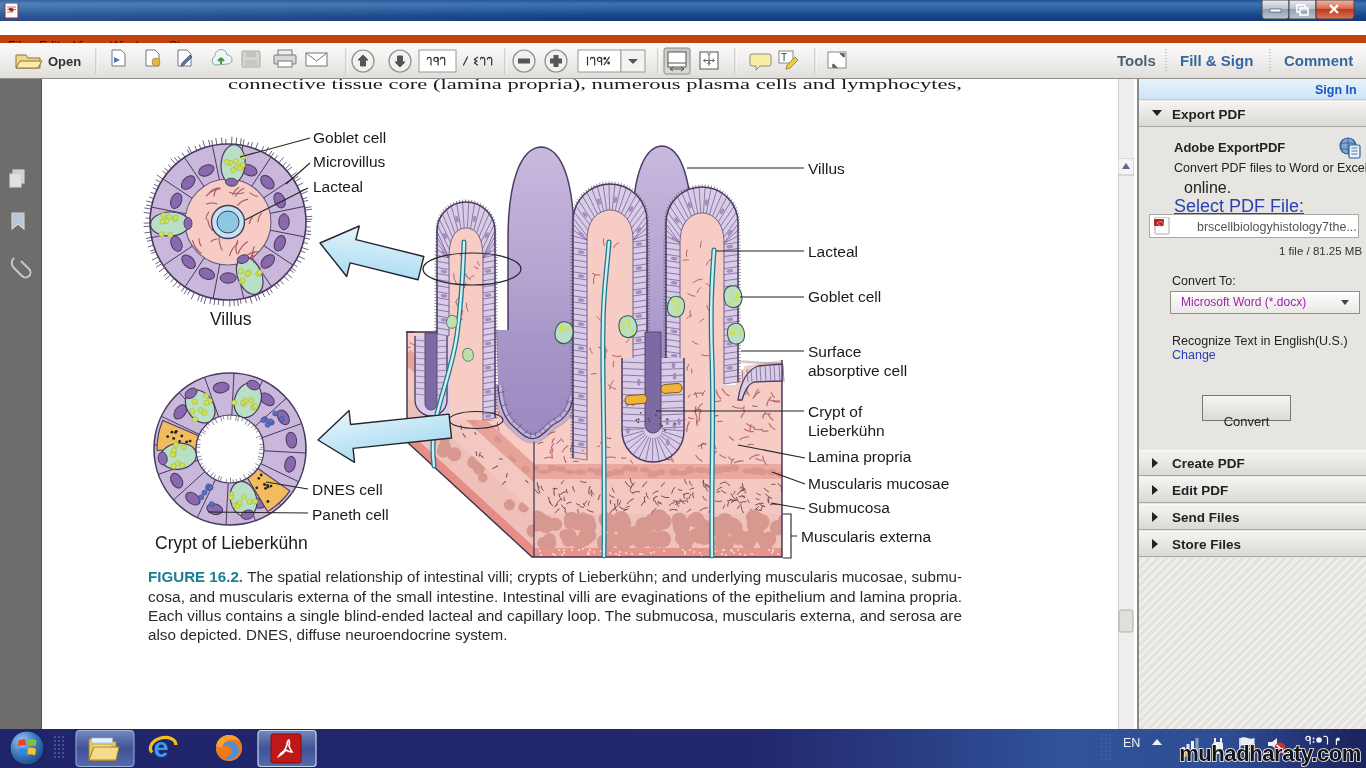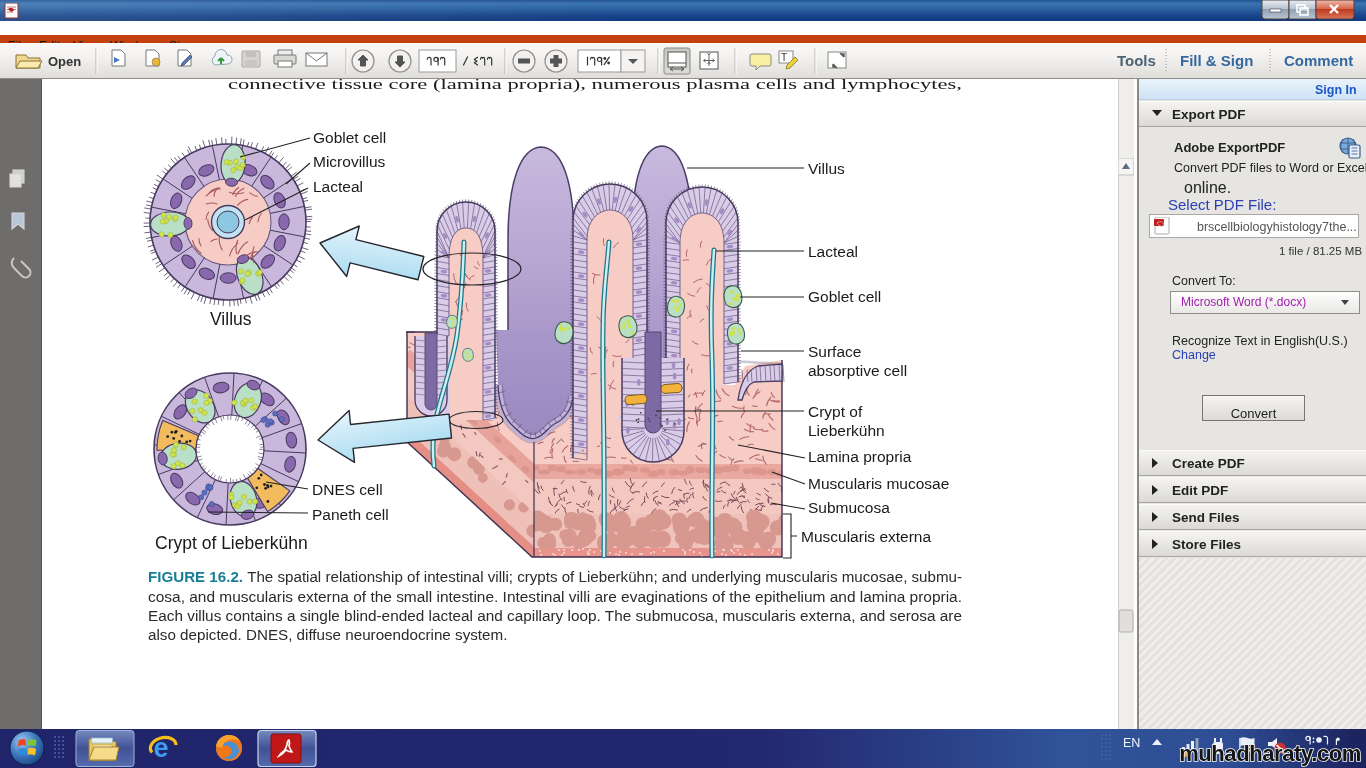--- a/index.html
+++ b/index.html
@@ -1164,36 +1164,36 @@
         <div class="abs" style="left:0;top:50px;width:227px;height:327px;background:#e6e5e2;"></div>
         <div class="abs" style="left:35px;top:61px;font-size:13px;color:#222;white-space:nowrap;font-weight:bold;">Adobe ExportPDF</div>
         <svg class="abs" style="left:200px;top:58px" width="22" height="22" viewBox="0 0 22 22">
           <circle cx="9" cy="9" r="8" fill="#7aa8d8" stroke="#38608c" stroke-width="1.2"></circle>
           <path d="M1.5,6 h15 M1.5,12 h15 M9,1 v16 M4,2 a12,12 0 0 0 0,14 M14,2 a12,12 0 0 1 0,14" stroke="#38608c" stroke-width="0.9" fill="none"></path>
           <rect x="10" y="8" width="11" height="13" rx="1.5" fill="#e8f0fa" stroke="#38608c" stroke-width="1.2"></rect>
           <path d="M12.5,11 h6 M12.5,14 h6 M12.5,17 h6" stroke="#5078a8" stroke-width="1"></path>
         </svg>
         <div class="abs" style="left:35px;top:82px;font-size:12.5px;color:#222;white-space:nowrap;">Convert PDF files to Word or Excel</div>
         <div class="abs" style="left:35px;top:100px;font-size:16px;color:#222;white-space:nowrap;margin-left:10px;">online.</div>
-        <div class="abs" style="left:29px;top:117px;font-size:15px;color:#2b40b4;white-space:nowrap;">Select PDF File:</div>
+        <div class="abs" style="left:35px;top:117px;font-size:18px;color:#2b40b4;white-space:nowrap;text-decoration:underline;">Select PDF File:</div>
         <div class="abs" style="left:10px;top:135px;width:210px;height:24px;background:#fff;border:1px solid #a9a8a4"></div>
         <svg class="abs" style="left:15px;top:138px" width="17" height="18" viewBox="0 0 17 18">
           <rect x="1" y="0" width="14" height="17" rx="1" fill="#fff" stroke="#aaa"></rect>
           <rect x="0" y="2" width="10" height="7" rx="1" fill="#c02020"></rect>
           <path d="M3,6 q5,-3.5 7,1.5 q-2.5,4.5 -7,-1.5z" fill="#c02020" stroke="#fff" stroke-width="0.5"></path>
         </svg>
         <div class="abs" style="left:58px;top:141px;font-size:12.5px;color:#555;white-space:nowrap;">brscellbiologyhistology7the...</div>
         <div class="abs" style="left:140px;top:166px;font-size:11.5px;color:#333;white-space:nowrap;">1 file / 81.25 MB</div>
         <div class="abs" style="left:33px;top:195px;font-size:12.5px;color:#222;white-space:nowrap;">Convert To:</div>
         <div class="abs" style="left:31px;top:212px;width:190px;height:23px;background:linear-gradient(180deg,#fefefe,#e9e8e5);border:1px solid #8f8e8a"></div>
         <div class="abs" style="left:42px;top:216px;font-size:12px;color:#a21caf;white-space:nowrap;">Microsoft Word (*.docx)</div>
         <div class="abs" style="left:202px;top:221px;width:0;height:0;border-left:4.5px solid transparent;border-right:4.5px solid transparent;border-top:5.5px solid #444"></div>
         <div class="abs" style="left:33px;top:255px;font-size:12.5px;color:#222;white-space:nowrap;text-align:center;">Recognize Text in English(U.S.)</div>
         <div class="abs" style="left:33px;top:269px;font-size:12.5px;color:#2b40b4;white-space:nowrap;">Change</div>
-        <div class="abs" style="left:63px;top:316px;width:103px;height:26px;background:linear-gradient(180deg,#f6f5f3,#dcdad6);border:1px solid #777672;text-align:center;font-size:13px;color:#222;padding-top:10px">Convert</div>
+        <div class="abs" style="left:63px;top:316px;width:89px;height:26px;background:linear-gradient(180deg,#f6f5f3,#dcdad6);border:1px solid #777672;text-align:center;font-size:13px;color:#222;padding-top:18px">Convert</div>
         <div class="phead" style="top:371px"><span class="tri" style="border-top:5px solid transparent;border-bottom:5px solid transparent;border-left:6px solid #222;top:7px"></span>Create PDF</div>
         <div class="phead" style="top:398px"><span class="tri" style="border-top:5px solid transparent;border-bottom:5px solid transparent;border-left:6px solid #222;top:7px"></span>Edit PDF</div>
         <div class="phead" style="top:425px"><span class="tri" style="border-top:5px solid transparent;border-bottom:5px solid transparent;border-left:6px solid #222;top:7px"></span>Send Files</div>
         <div class="phead" style="top:452px"><span class="tri" style="border-top:5px solid transparent;border-bottom:5px solid transparent;border-left:6px solid #222;top:7px"></span>Store Files</div>
         <div class="abs" style="left:0;top:479px;width:227px;height:171px;background:repeating-linear-gradient(135deg,#e3e2df 0,#e3e2df 3px,#efeeec 3px,#efeeec 6px)"></div>
       </div>
     </div>
     <div id="titlebar" class="abs">
       <div class="sheen abs"></div>
     </div>

